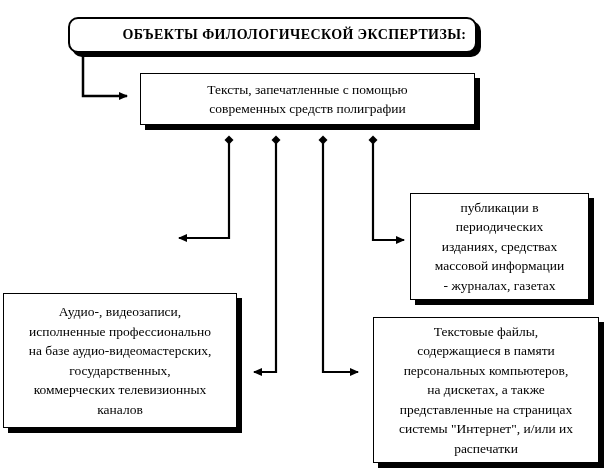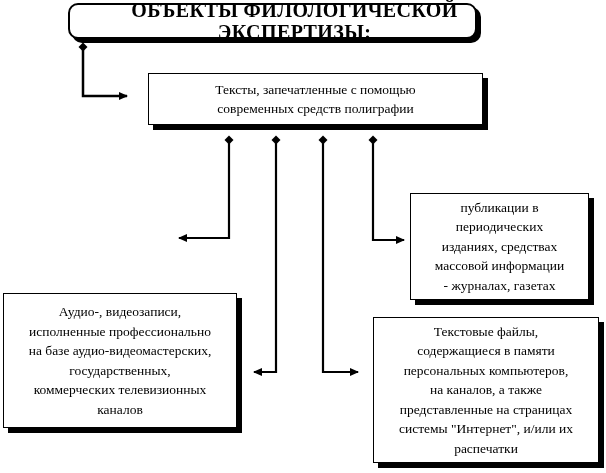--- a/index.html
+++ b/index.html
@@ -32,33 +32,33 @@
     display: flex;
     align-items: center;
     justify-content: center;
     text-align: center;
     white-space: pre-line;
     font-size: 13.5px;
     line-height: 19.5px;
   }
   .title-box {
     left: 68px;
-    top: 3px;
+    top: 17px;
     width: 409px;
     height: 36px;
     border: 2.5px solid #000000;
     border-radius: 10px;
     box-shadow: 4px 4px 0 #000000;
     font-weight: bold;
-    font-size: 20px;
+    font-size: 14px;
     line-height: 1.1;
     letter-spacing: 0.4px;
     padding-left: 44px;
   }
-  .main-box        { left: 148px; top: 73px;  width: 335px; height: 52px;  }
+  .main-box        { left: 140px; top: 73px;  width: 335px; height: 52px;  }
   .books-box       { left: 60px;  top: 212px; width: 111px; height: 51px;  }
   .periodicals-box { left: 410px; top: 167px; width: 179px; height: 107px; margin-top: 26px; }
   .audio-box       { left: 3px;   top: 293px; width: 234px; height: 135px; text-align: center; }
   .files-box       { left: 373px; top: 317px; width: 226px; height: 146px; }
 </style>
 </head>
 <body>
 
 <div class="canvas">
 
@@ -95,18 +95,18 @@
   <div class="node audio-box">Аудио-, видеозаписи,
 исполненные профессионально
 на базе аудио-видеомастерских,
 государственных,
 коммерческих телевизионных
 каналов</div>
 
   <div class="node files-box">Текстовые файлы,
 содержащиеся в памяти
 персональных компьютеров,
-на каналов, а также
+на дискетах, а также
 представленные на страницах
 системы "Интернет", и/или их
 распечатки</div>
 
 </div>
 
 </body></html>

